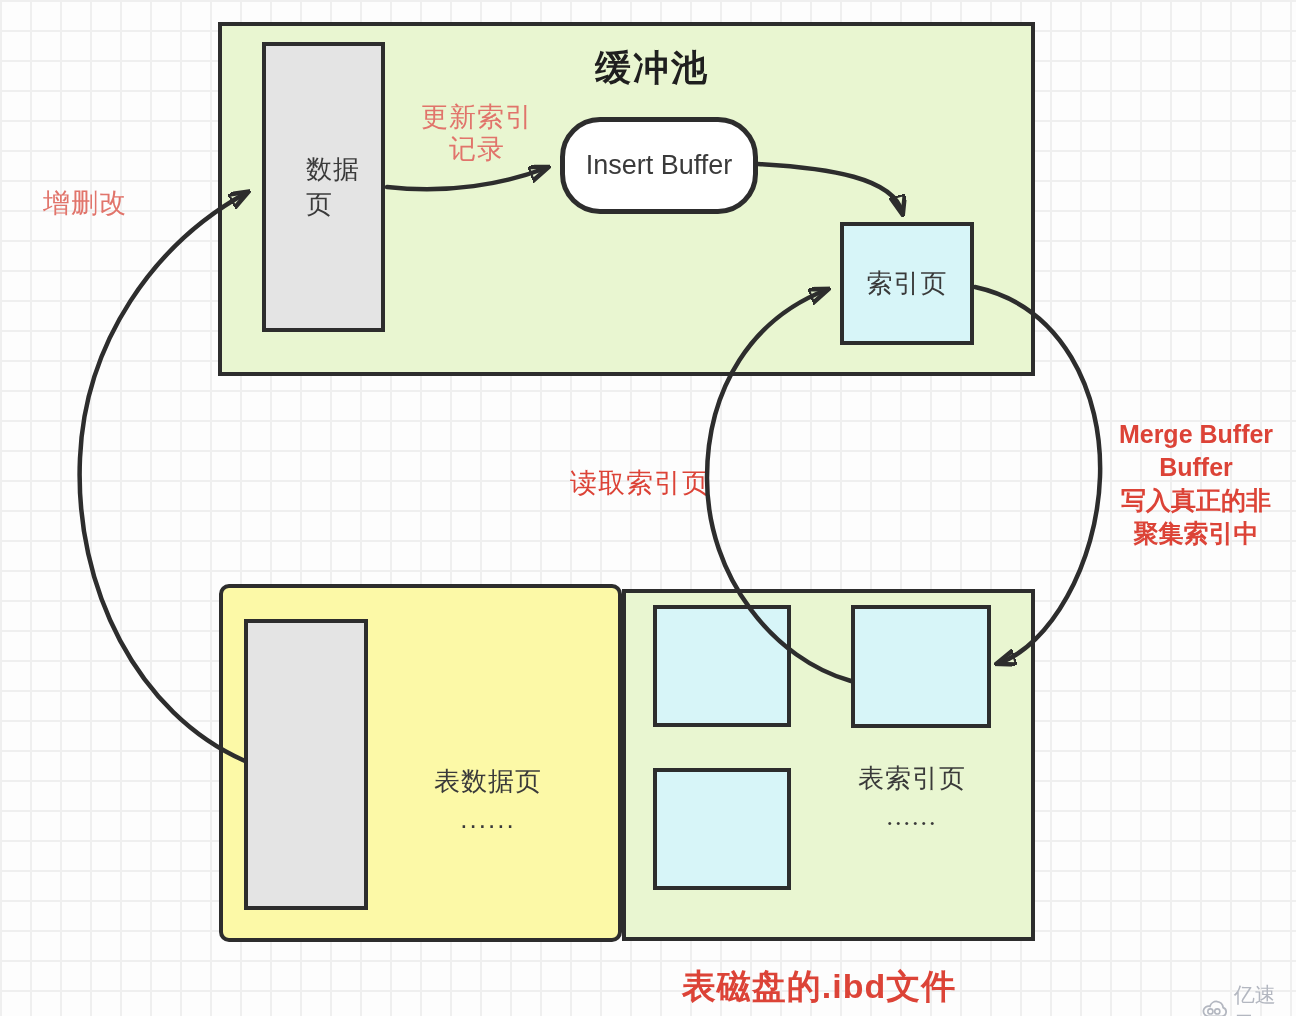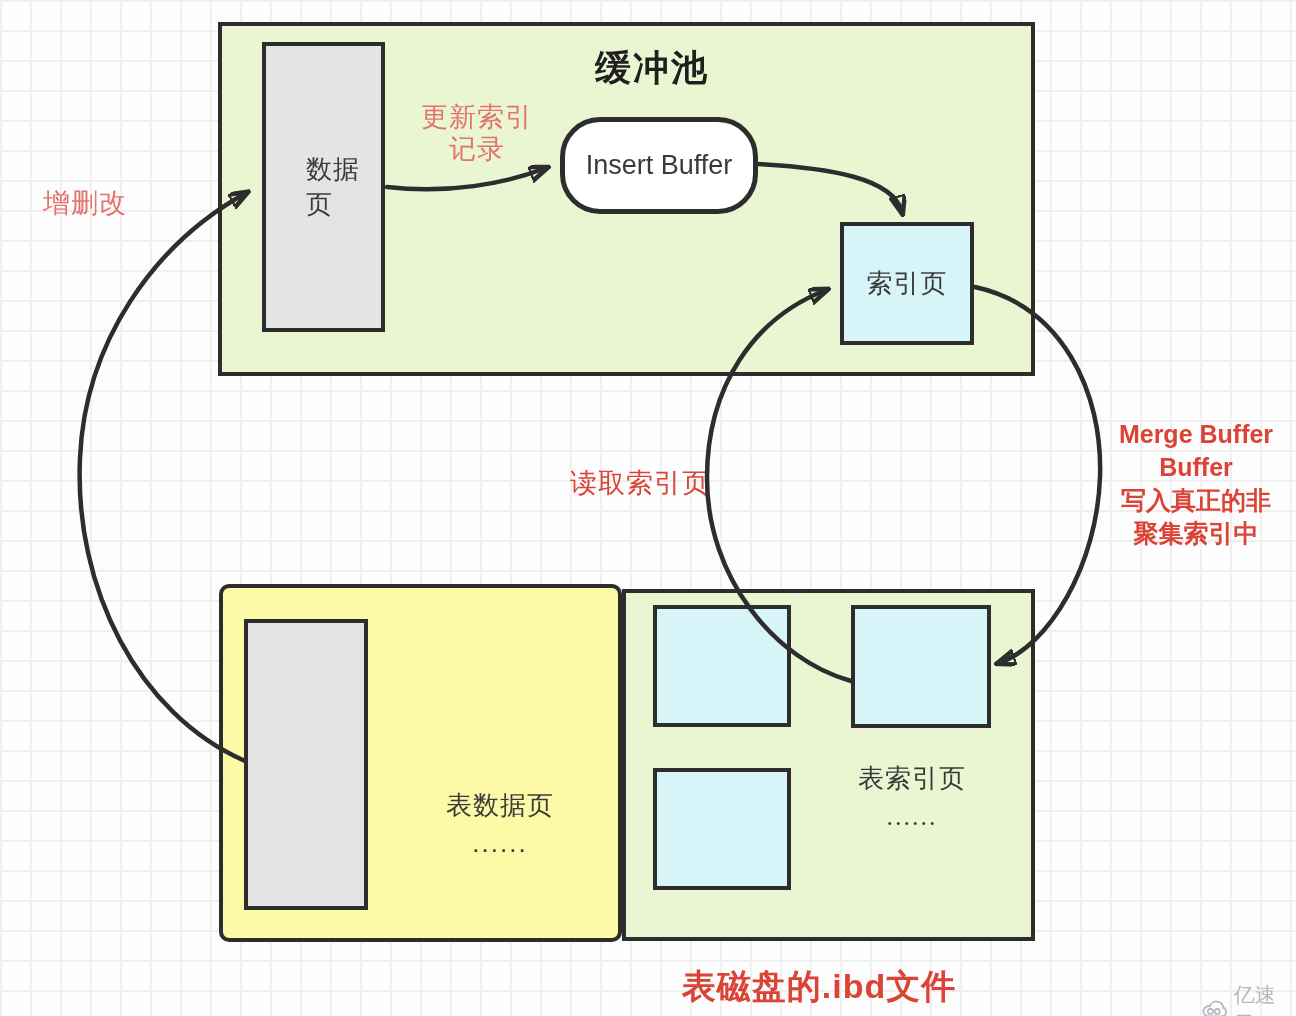--- a/index.html
+++ b/index.html
@@ -75,21 +75,21 @@
   <div class="box cyan" style="left:653px;top:605px;width:138px;height:122px;"></div>
   <div class="box cyan" style="left:851px;top:605px;width:140px;height:123px;"></div>
   <div class="box cyan" style="left:653px;top:768px;width:138px;height:122px;"></div>
   <div class="lbl cn" style="left:812px;top:760px;width:200px;line-height:38px;font-family:Liberation Serif, serif;">
     <span>表索引页</span><br>
     <span class="ellipsis-line">......</span>
   </div>
 
   <div class="box yellow" style="left:219px;top:584px;width:403px;height:358px;"></div>
   <div class="box gray" style="left:244px;top:619px;width:124px;height:291px;"></div>
-  <div class="lbl cn" style="left:400px;top:762px;width:200px;line-height:38px;margin-top:24px;">
+  <div class="lbl cn" style="left:388px;top:762px;width:200px;line-height:38px;">
     <span>表数据页</span><br>
     <span class="ellipsis-line">......</span>
   </div>
 
   <div class="lbl red" style="left:619px;top:964px;width:400px;font-size:34px;letter-spacing:1px;">表磁盘的.ibd文件</div>
 
   <svg id="arrows" width="1296" height="1016" viewBox="0 0 1296 1016">
     <defs>
       <marker id="ah" markerUnits="userSpaceOnUse" markerWidth="22" markerHeight="17" refX="17" refY="7.5" orient="auto">
         <path d="M0,0 L20,7.5 L0,15 Z" fill="#2d2d2d" stroke="none"></path>

